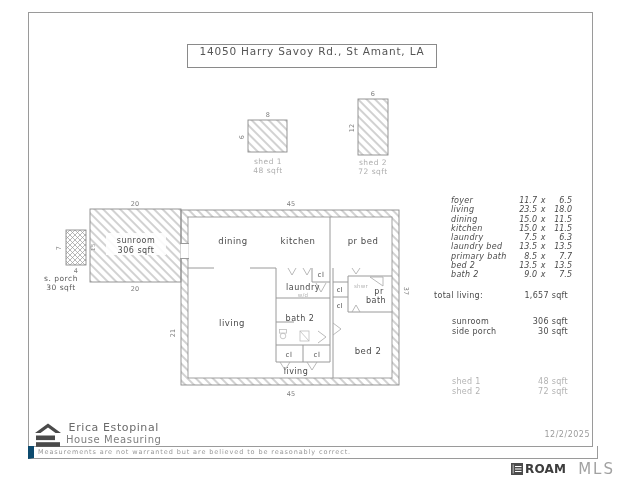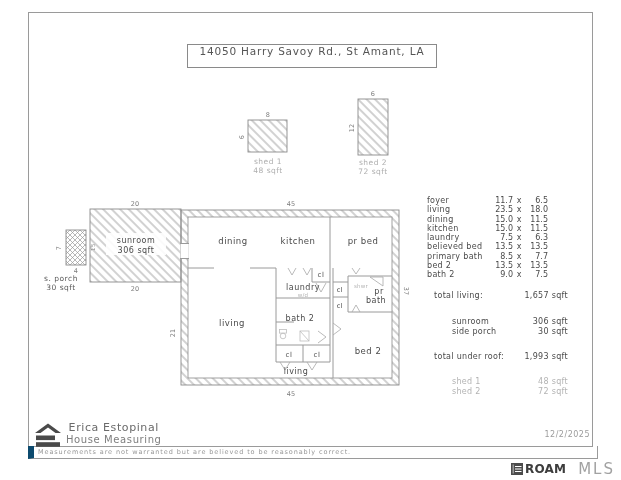--- a/index.html
+++ b/index.html
@@ -9,21 +9,21 @@
   .frame{position:absolute;left:28px;top:12px;width:563px;height:433px;border:1px solid #9a9a9a;}
   .disclaimer-strip{position:absolute;left:28px;top:446px;width:563px;height:12px;
         border-left:6px solid #0c4a6e;border-right:1px solid #9a9a9a;border-bottom:1px solid #9a9a9a;}
   .disclaimer-strip span{display:block;font-size:6.5px;letter-spacing:0.9px;color:#979797;
         line-height:12px;padding-left:4px;white-space:nowrap;}
   
   .title-box{position:absolute;left:187px;top:44px;width:248px;height:22px;border:1px solid #8a8a8a;
         display:flex;justify-content:center;}
   .title-box span{font-size:10.5px;letter-spacing:0.8px;color:#555;white-space:nowrap;}
   
-  .summary{position:absolute;left:414px;top:196px;width:134px;font-size:8px;color:#4a4a4a;}
+  .summary{position:absolute;left:438px;top:196px;width:134px;font-size:8px;color:#4a4a4a;font-style:italic;}
   .srow{display:flex;align-items:baseline;height:9.3px;line-height:9.3px;}
   .srow .nm{flex:1;padding-left:13px;white-space:nowrap;letter-spacing:0.3px;}
   .num{display:inline-block;width:23px;text-align:right;}
   .xsep{display:inline-block;width:12px;text-align:center;}
   .trow{position:absolute;left:434px;width:134px;display:flex;font-size:8px;letter-spacing:0.3px;}
   .trow .lbl{flex:1;white-space:nowrap;}
   .trow .val{text-align:right;white-space:nowrap;}
   .indent{padding-left:18px;}
   .gray{color:#b3b3b3;}
   
@@ -196,21 +196,21 @@
         <span class="xsep">x</span>
         <span class="num">11.5</span>
       </div>
     <div class="srow">
         <span class="nm">laundry</span>
         <span class="num">7.5</span>
         <span class="xsep">x</span>
         <span class="num">6.3</span>
       </div>
     <div class="srow">
-        <span class="nm">believed bed</span>
+        <span class="nm">laundry bed</span>
         <span class="num">13.5</span>
         <span class="xsep">x</span>
         <span class="num">13.5</span>
       </div>
     <div class="srow">
         <span class="nm">primary bath</span>
         <span class="num">8.5</span>
         <span class="xsep">x</span>
         <span class="num">7.7</span>
       </div>
@@ -232,24 +232,20 @@
     <span class="lbl">total living:</span>
     <span class="val">1,657 sqft</span>
   </div>
   <div class="trow" style="top:317px;">
     <span class="lbl indent">sunroom</span>
     <span class="val">306 sqft</span>
   </div>
   <div class="trow" style="top:326.5px;">
     <span class="lbl indent">side porch</span>
     <span class="val">30 sqft</span>
-  </div>
-  <div class="trow" style="top:352px;">
-    <span class="lbl">total under roof:</span>
-    <span class="val">1,993 sqft</span>
   </div>
   <div class="trow gray" style="top:377px;">
     <span class="lbl indent">shed 1</span>
     <span class="val">48 sqft</span>
   </div>
   <div class="trow gray" style="top:386.5px;">
     <span class="lbl indent">shed 2</span>
     <span class="val">72 sqft</span>
   </div>
 

